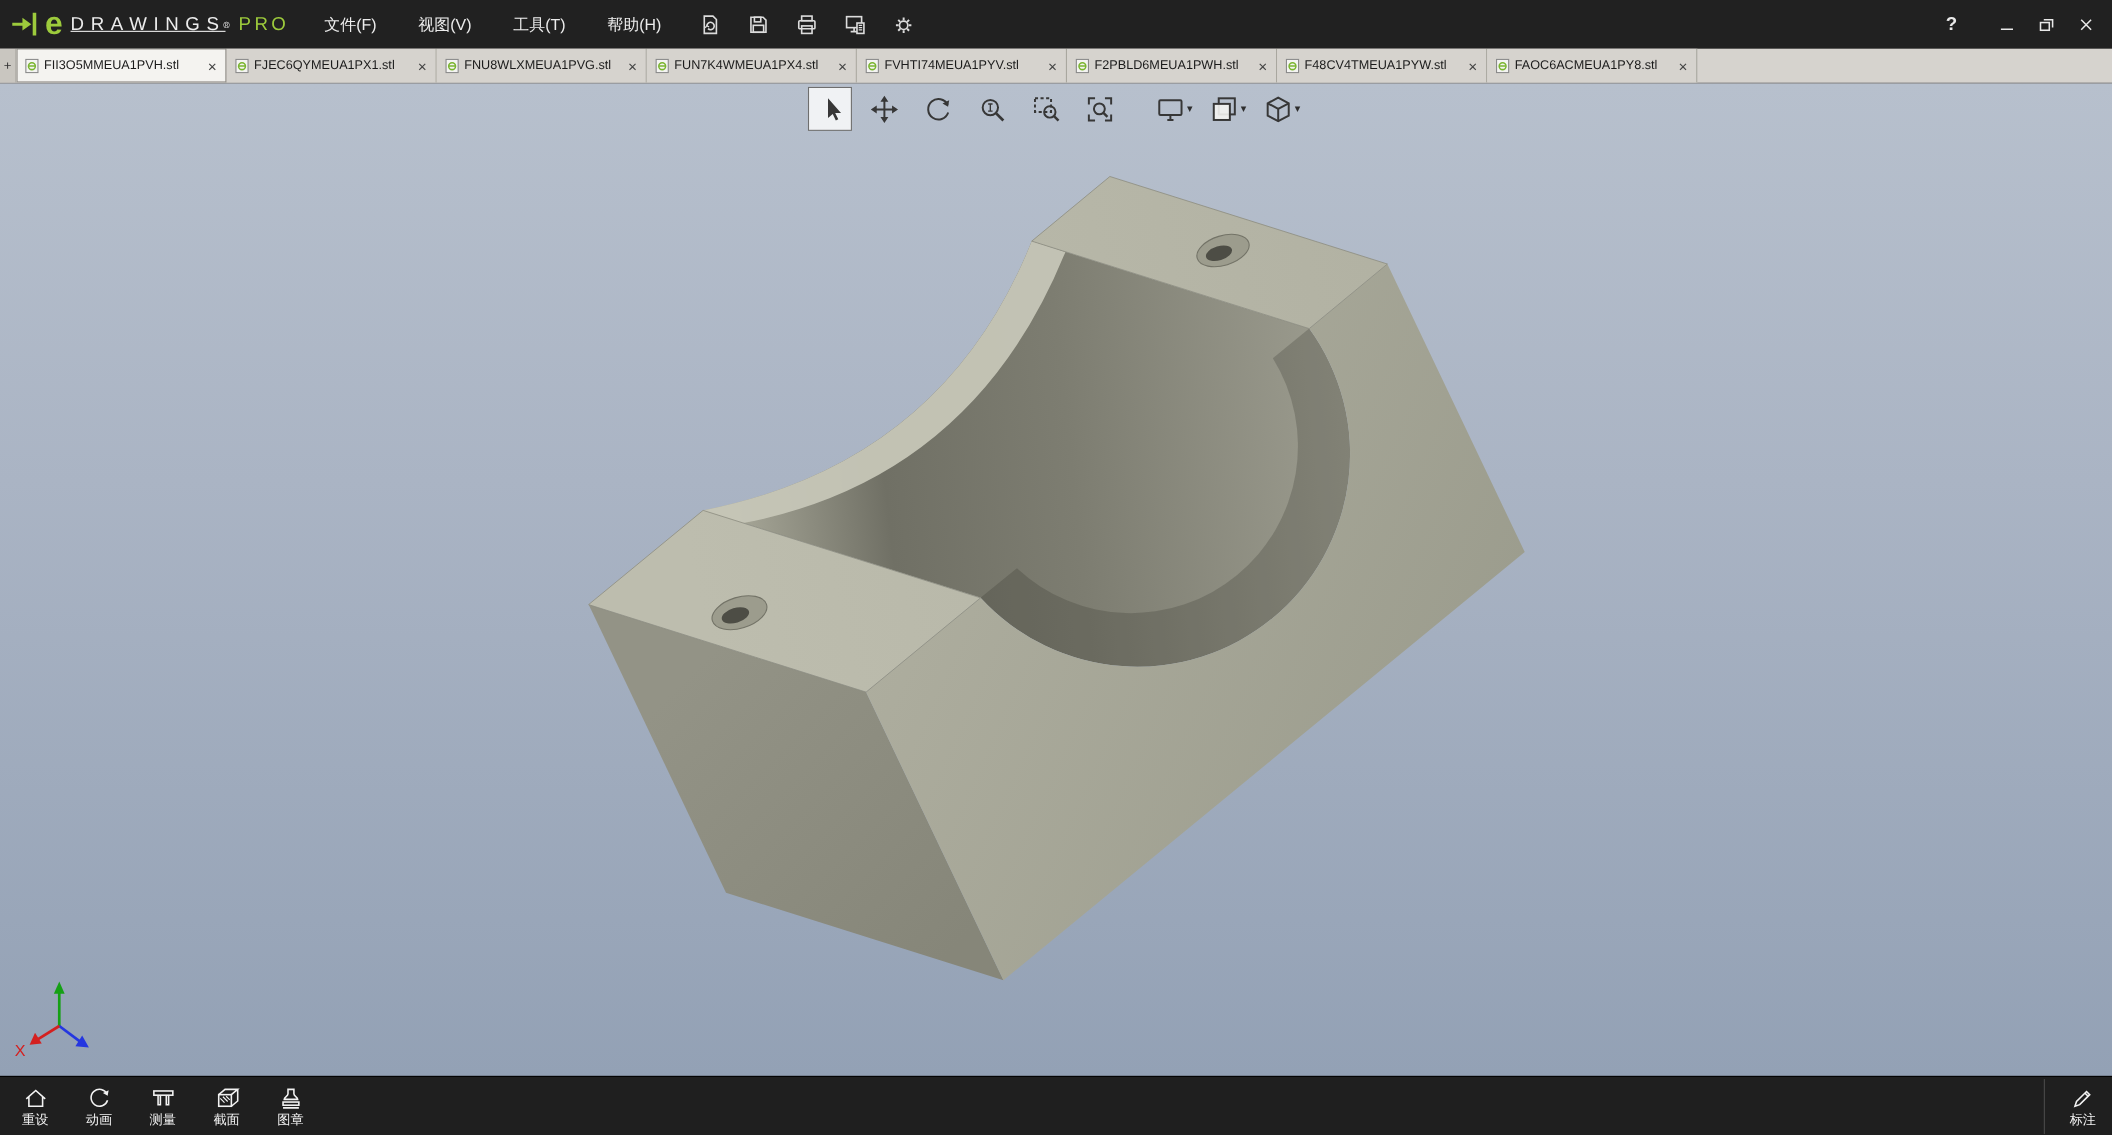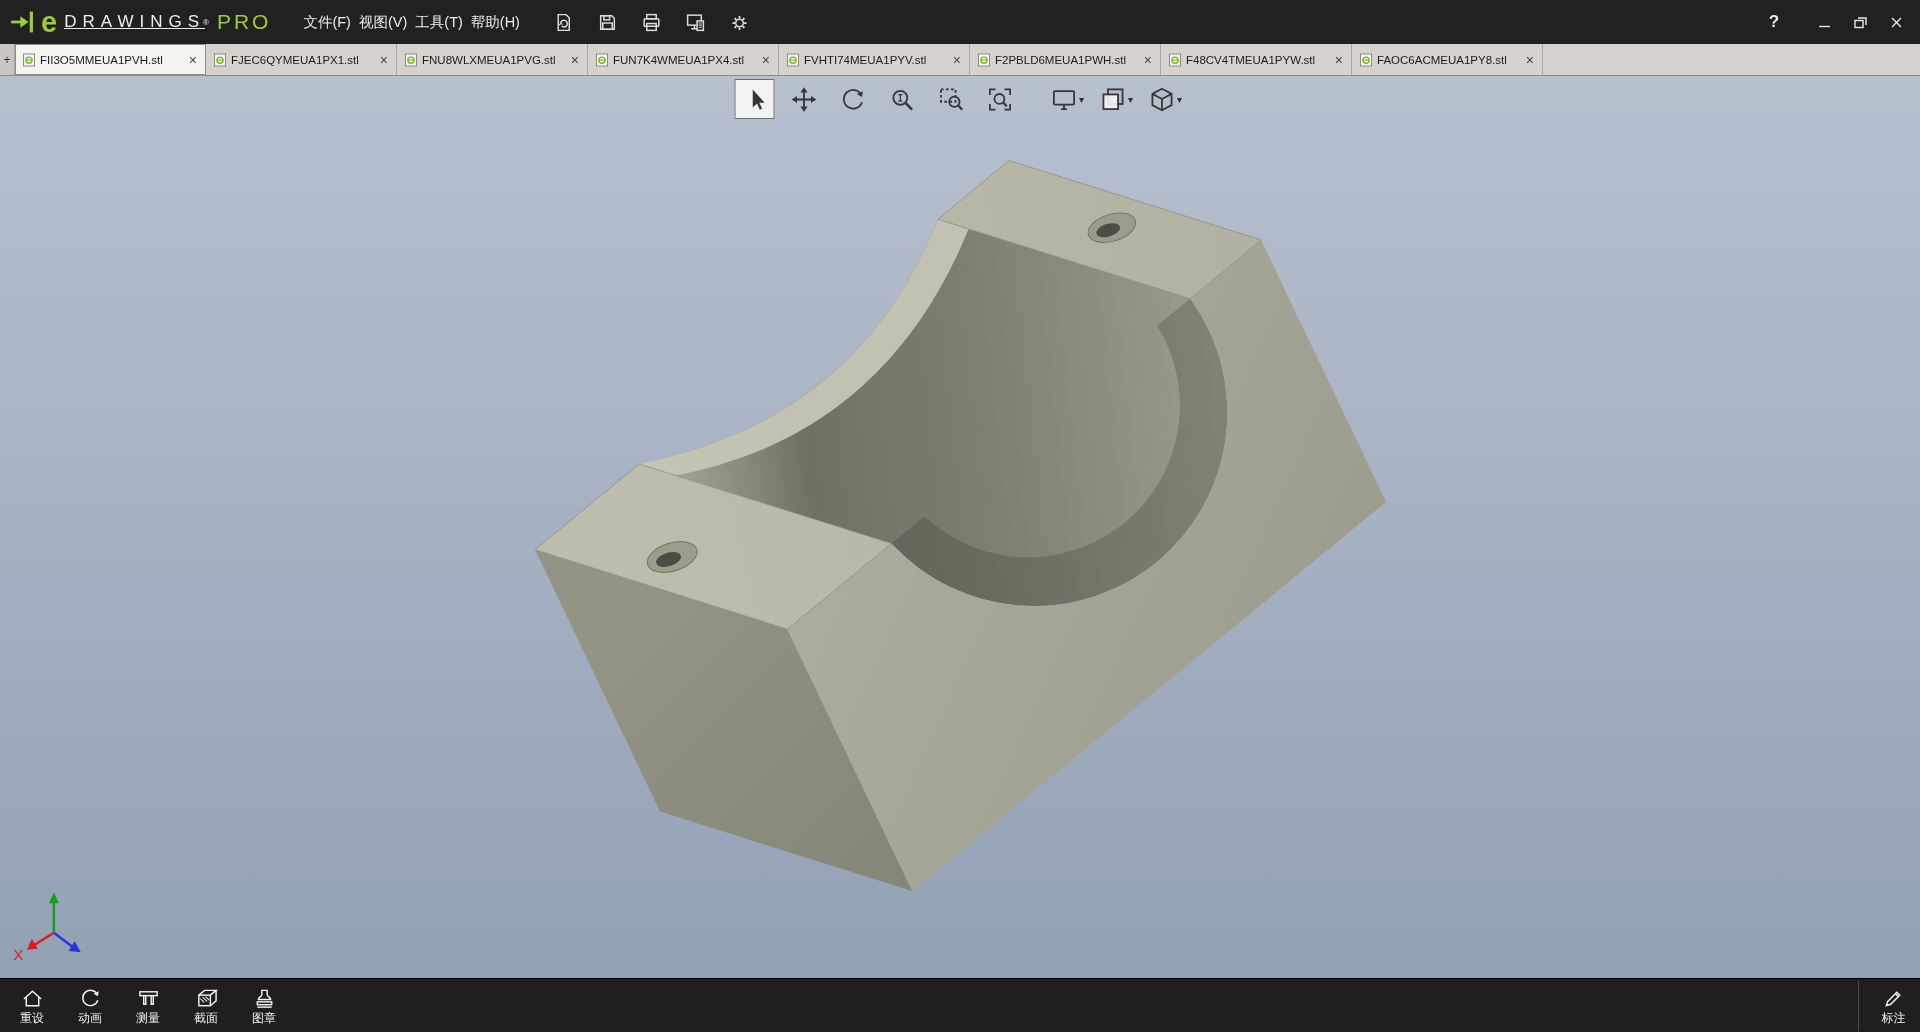--- a/index.html
+++ b/index.html
@@ -6,22 +6,22 @@
   body{width:1920px;height:1032px;overflow:hidden;background:#000;font-family:"Liberation Sans",sans-serif;-webkit-font-smoothing:antialiased;}
   .app{width:1920px;height:1032px;display:flex;flex-direction:column;}
 
   
   .titlebar{height:44px;background:#212121;display:flex;align-items:center;position:relative;flex:none;}
   .logo{display:flex;align-items:center;margin-left:10px;white-space:nowrap;}
   .logo-mark{width:30px;height:30px;margin-right:1px;}
   .logo-e{color:#9dcb3c;font-size:29px;font-weight:bold;line-height:1;margin-right:7px;}
   .logo-name{color:#ededed;font-size:17px;letter-spacing:6px;text-decoration:underline;}
   .logo-reg{color:#ededed;font-size:8px;vertical-align:super;margin-left:-2px;}
-  .logo-pro{color:#9dcb3c;font-size:21px;letter-spacing:3px;margin-left:8px;}
-  .menus{display:flex;margin-left:28px;}
+  .logo-pro{color:#9dcb3c;font-size:17px;letter-spacing:3px;margin-left:8px;}
+  .menus{display:flex;margin-left:28px;gap:30px;}
   .menu-item{color:#ececec;font-size:14.5px;padding:4px 4px;cursor:default;background:none;border:none;font-family:inherit;}
   .tb-icons{display:flex;margin-left:22px;gap:8px;align-items:center;}
   .tb-btn{width:36px;height:34px;background:none;border:none;display:flex;align-items:center;justify-content:center;}
   .tb-btn svg{width:21px;height:21px;stroke:#dcdcdc;fill:none;stroke-width:1.4;}
   .win{position:absolute;right:8px;top:0;height:44px;display:flex;align-items:center;gap:4px;}
   .win-btn{width:32px;height:32px;background:none;border:none;color:#e9e9e9;font-size:17px;display:flex;align-items:center;justify-content:center;}
   .win-btn svg{width:15px;height:15px;stroke:#e9e9e9;fill:none;stroke-width:1.4;}
   .win-help{margin-right:14px;font-weight:bold;}
 
   

